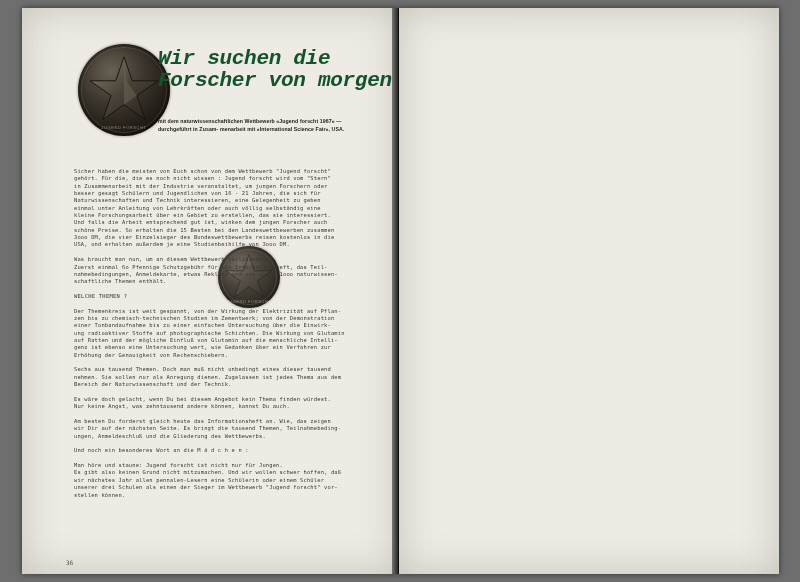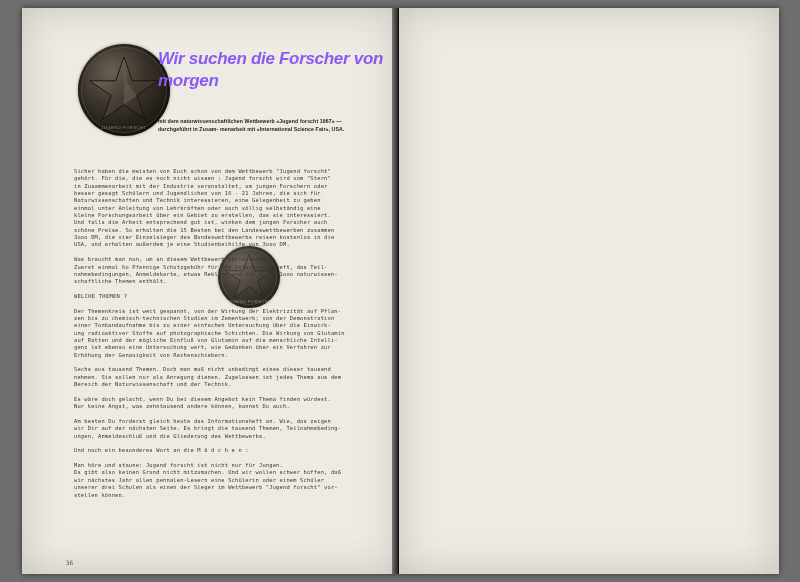--- a/index.html
+++ b/index.html
@@ -56,24 +56,24 @@
     font-family:"DejaVu Sans Mono","Liberation Mono",monospace;
     font-size:5.4px;line-height:7.35px;
     color:#3b3a35;
     letter-spacing:.18px;
     white-space:pre-wrap;
   }
 
   
   .headline{
     position:absolute;left:136px;top:40px;width:240px;
-    font-family:Liberation Sans, sans-serif;
+    font-family:Liberation Mono, monospace;
     font-style:italic;font-weight:bold;
-    font-size:17px;line-height:21.5px;
-    color:#8b5cf6;letter-spacing:-.3px;
+    font-size:21px;line-height:21.5px;
+    color:#14532d;letter-spacing:-.3px;
   }
   .subhead{
     position:absolute;left:136px;top:110px;width:196px;
     font-family:"Liberation Sans",sans-serif;
     font-weight:bold;font-size:5.2px;line-height:7.6px;
     color:#23211b;letter-spacing:.1px;
   }
 
   .medal{
     position:absolute;border-radius:50%;

